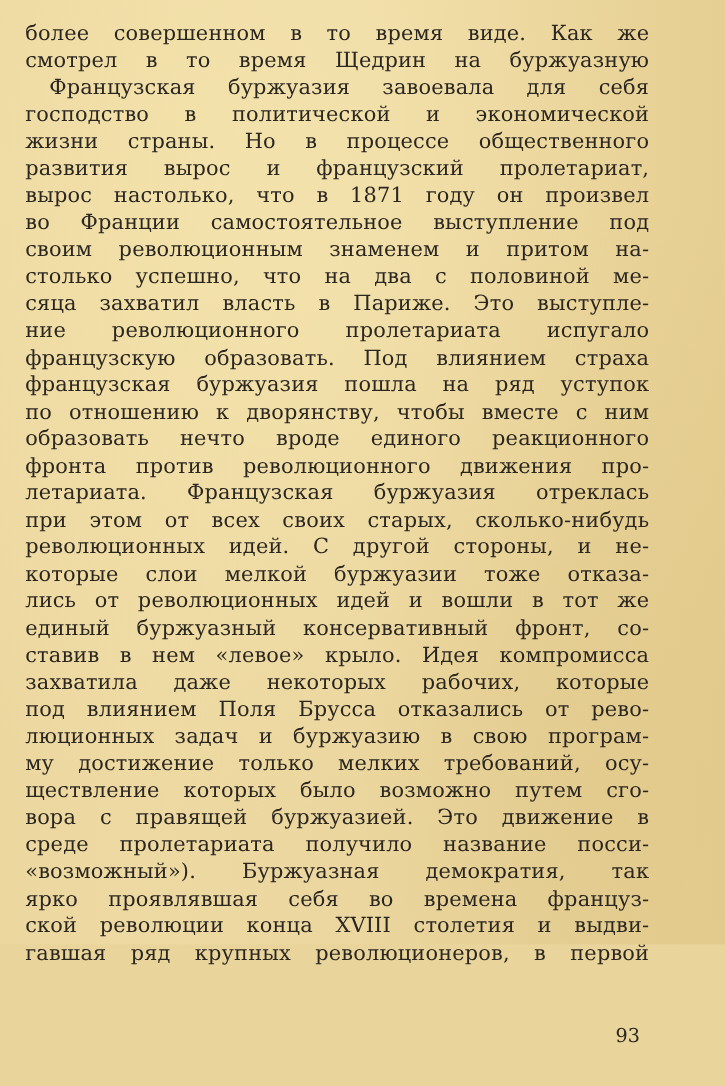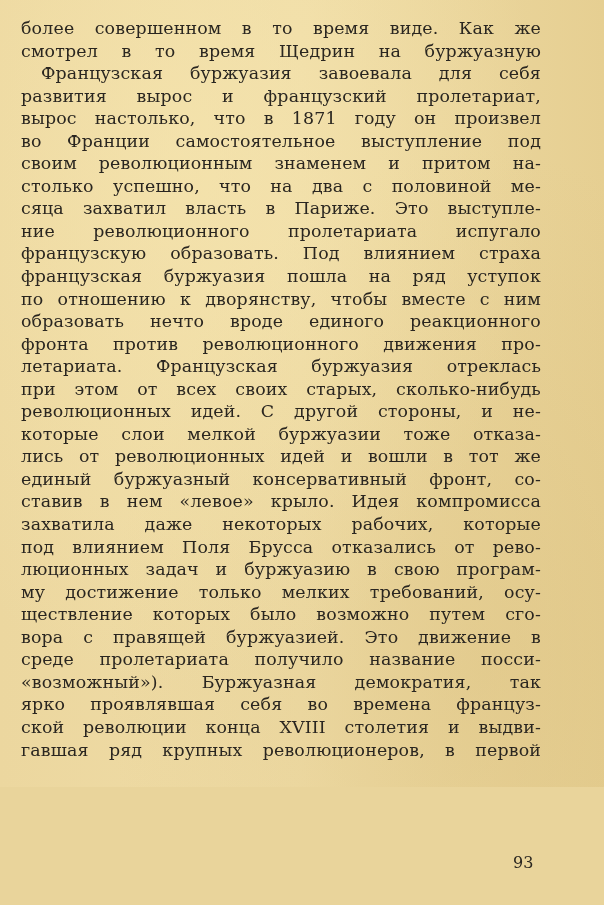--- a/index.html
+++ b/index.html
@@ -59,20 +59,22 @@
 </head>
 <body>
 
 <div class="page">
   <div class="text-block">
 
     <span class="line">более совершенном в то время виде. Как же</span>
     <span class="line">смотрел в то время Щедрин на буржуазную</span>
 
     <span class="line indent">Французская буржуазия завоевала для себя</span>
+    <span class="line">господство в политической и экономической</span>
+    <span class="line">жизни страны. Но в процессе общественного</span>
     <span class="line">развития вырос и французский пролетариат,</span>
     <span class="line">вырос настолько, что в 1871 году он произвел</span>
     <span class="line">во Франции самостоятельное выступление под</span>
     <span class="line">своим революционным знаменем и притом на-</span>
     <span class="line">столько успешно, что на два с половиной ме-</span>
     <span class="line">сяца захватил власть в Париже. Это выступле-</span>
     <span class="line">ние революционного пролетариата испугало</span>
     <span class="line">французскую образовать. Под влиянием страха</span>
     <span class="line">французская буржуазия пошла на ряд уступок</span>
     <span class="line">по отношению к дворянству, чтобы вместе с ним</span>

